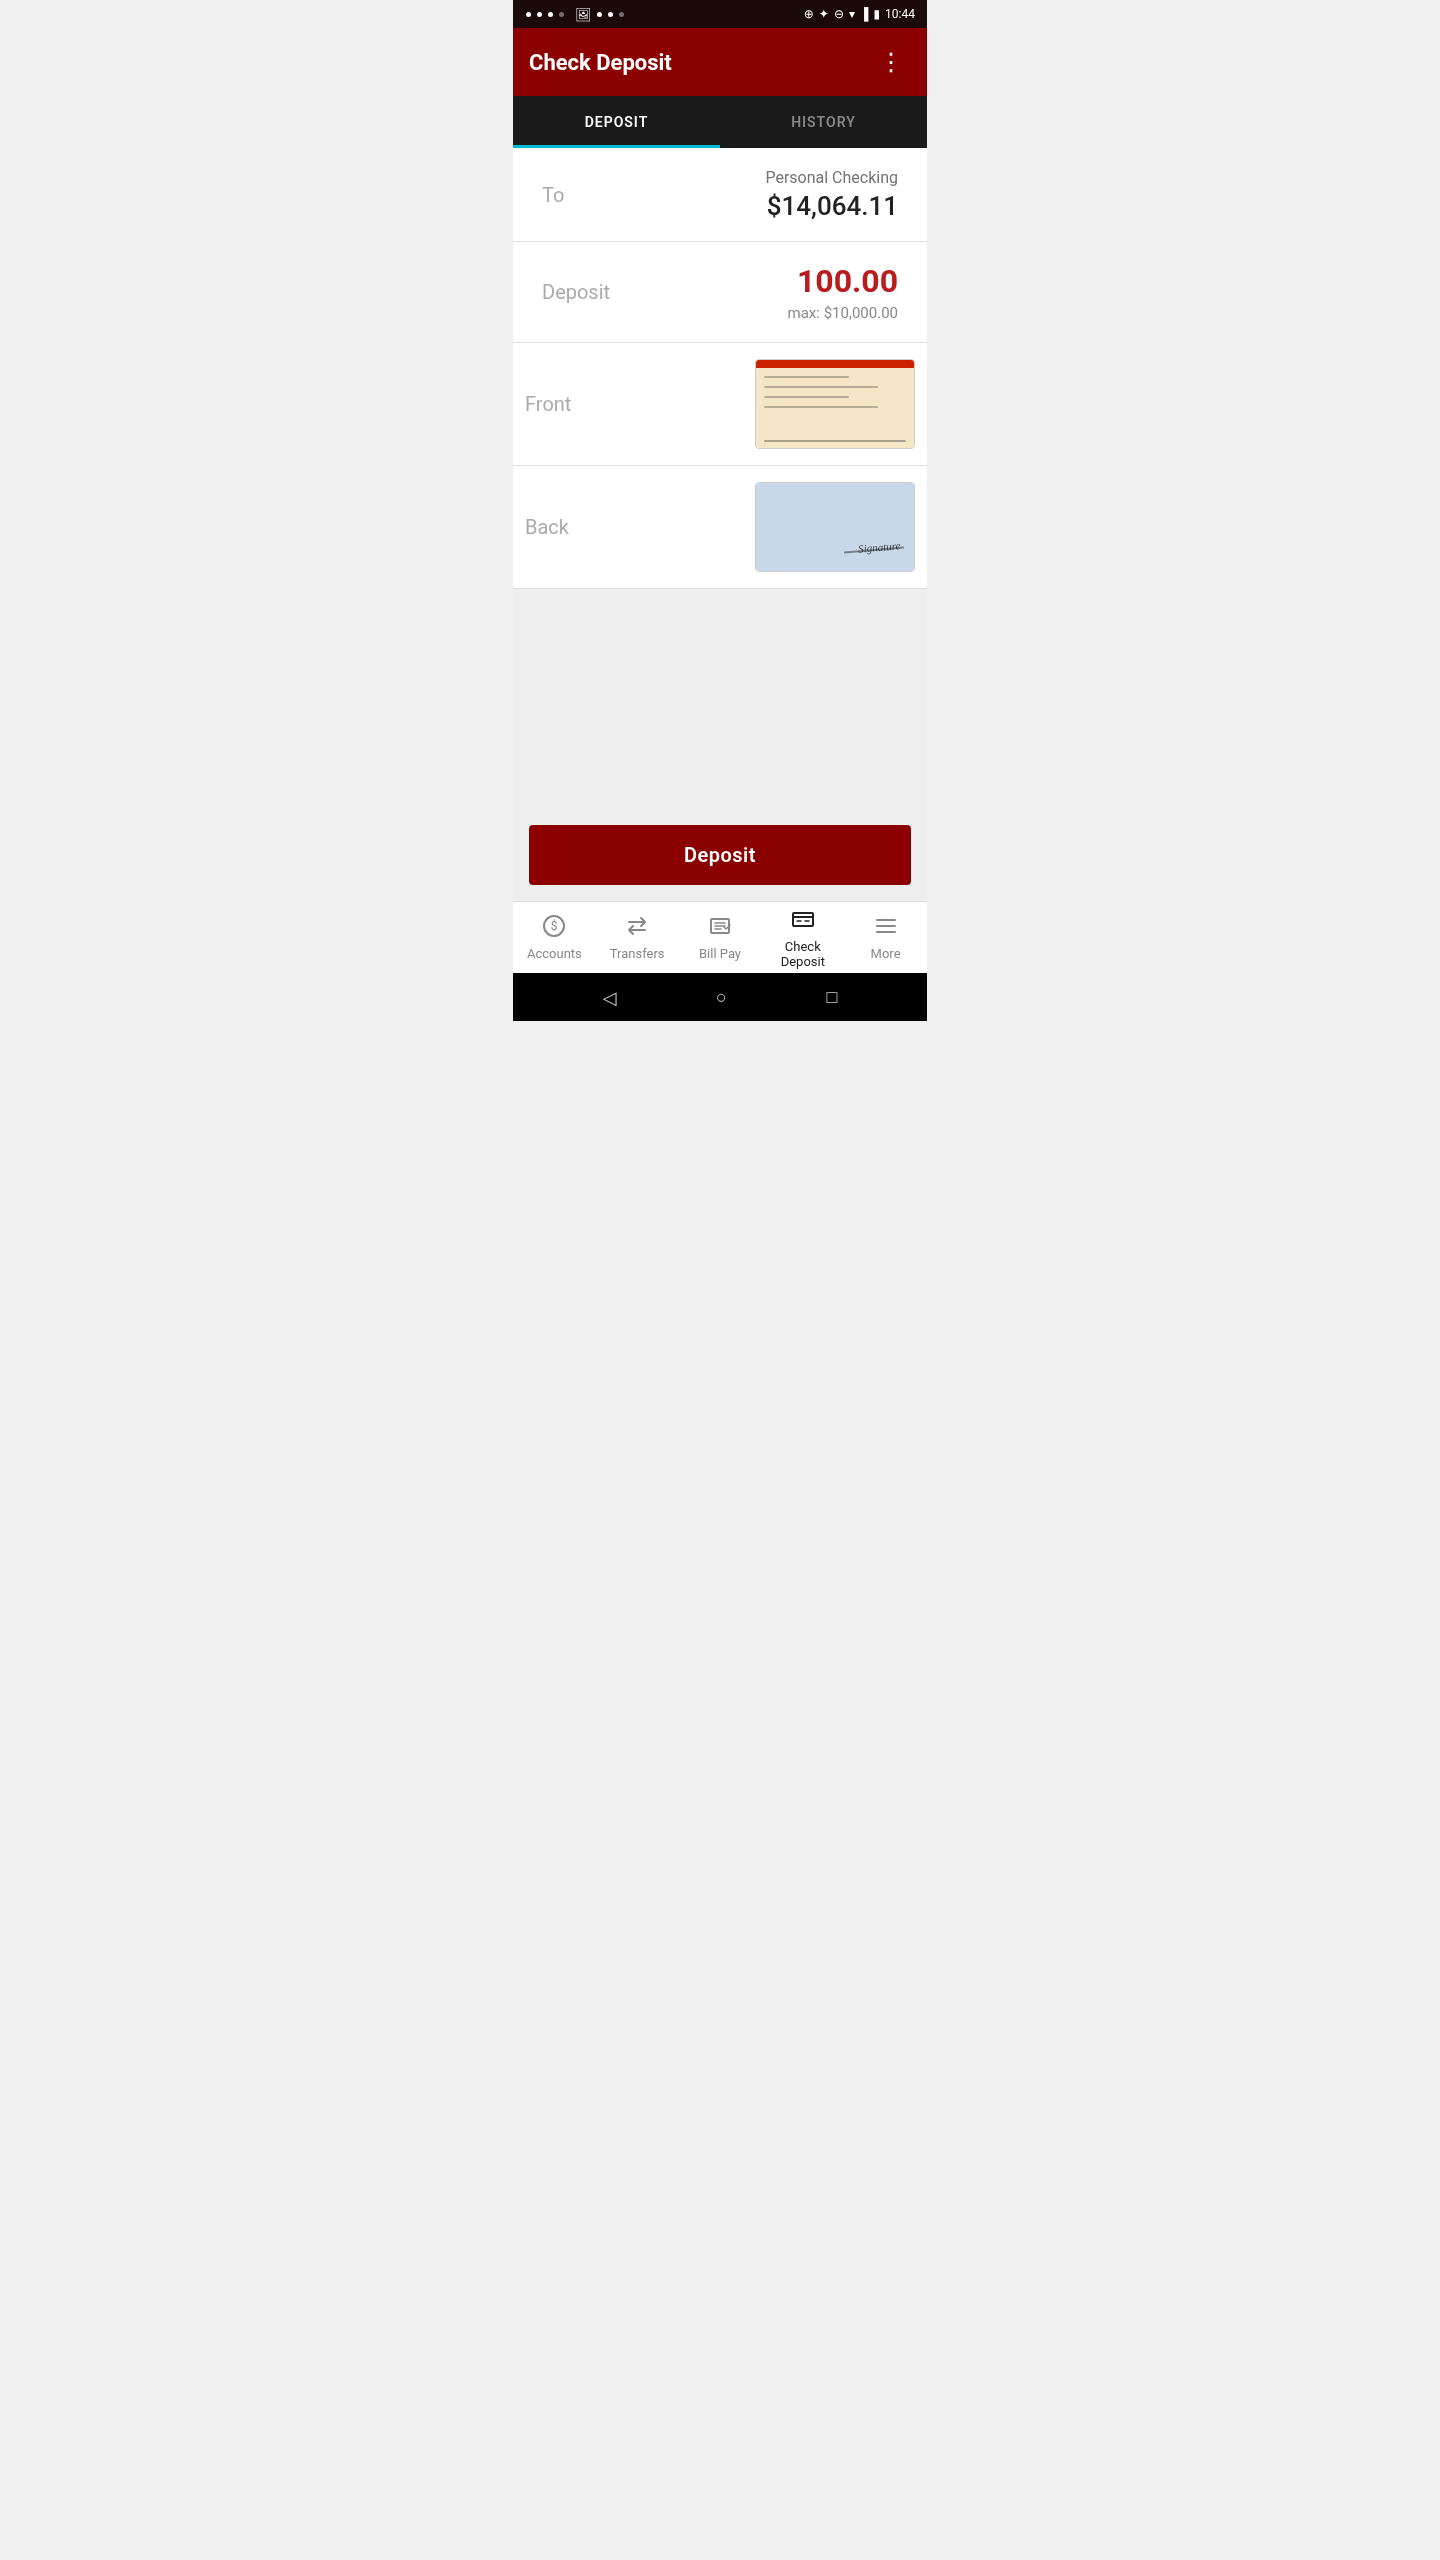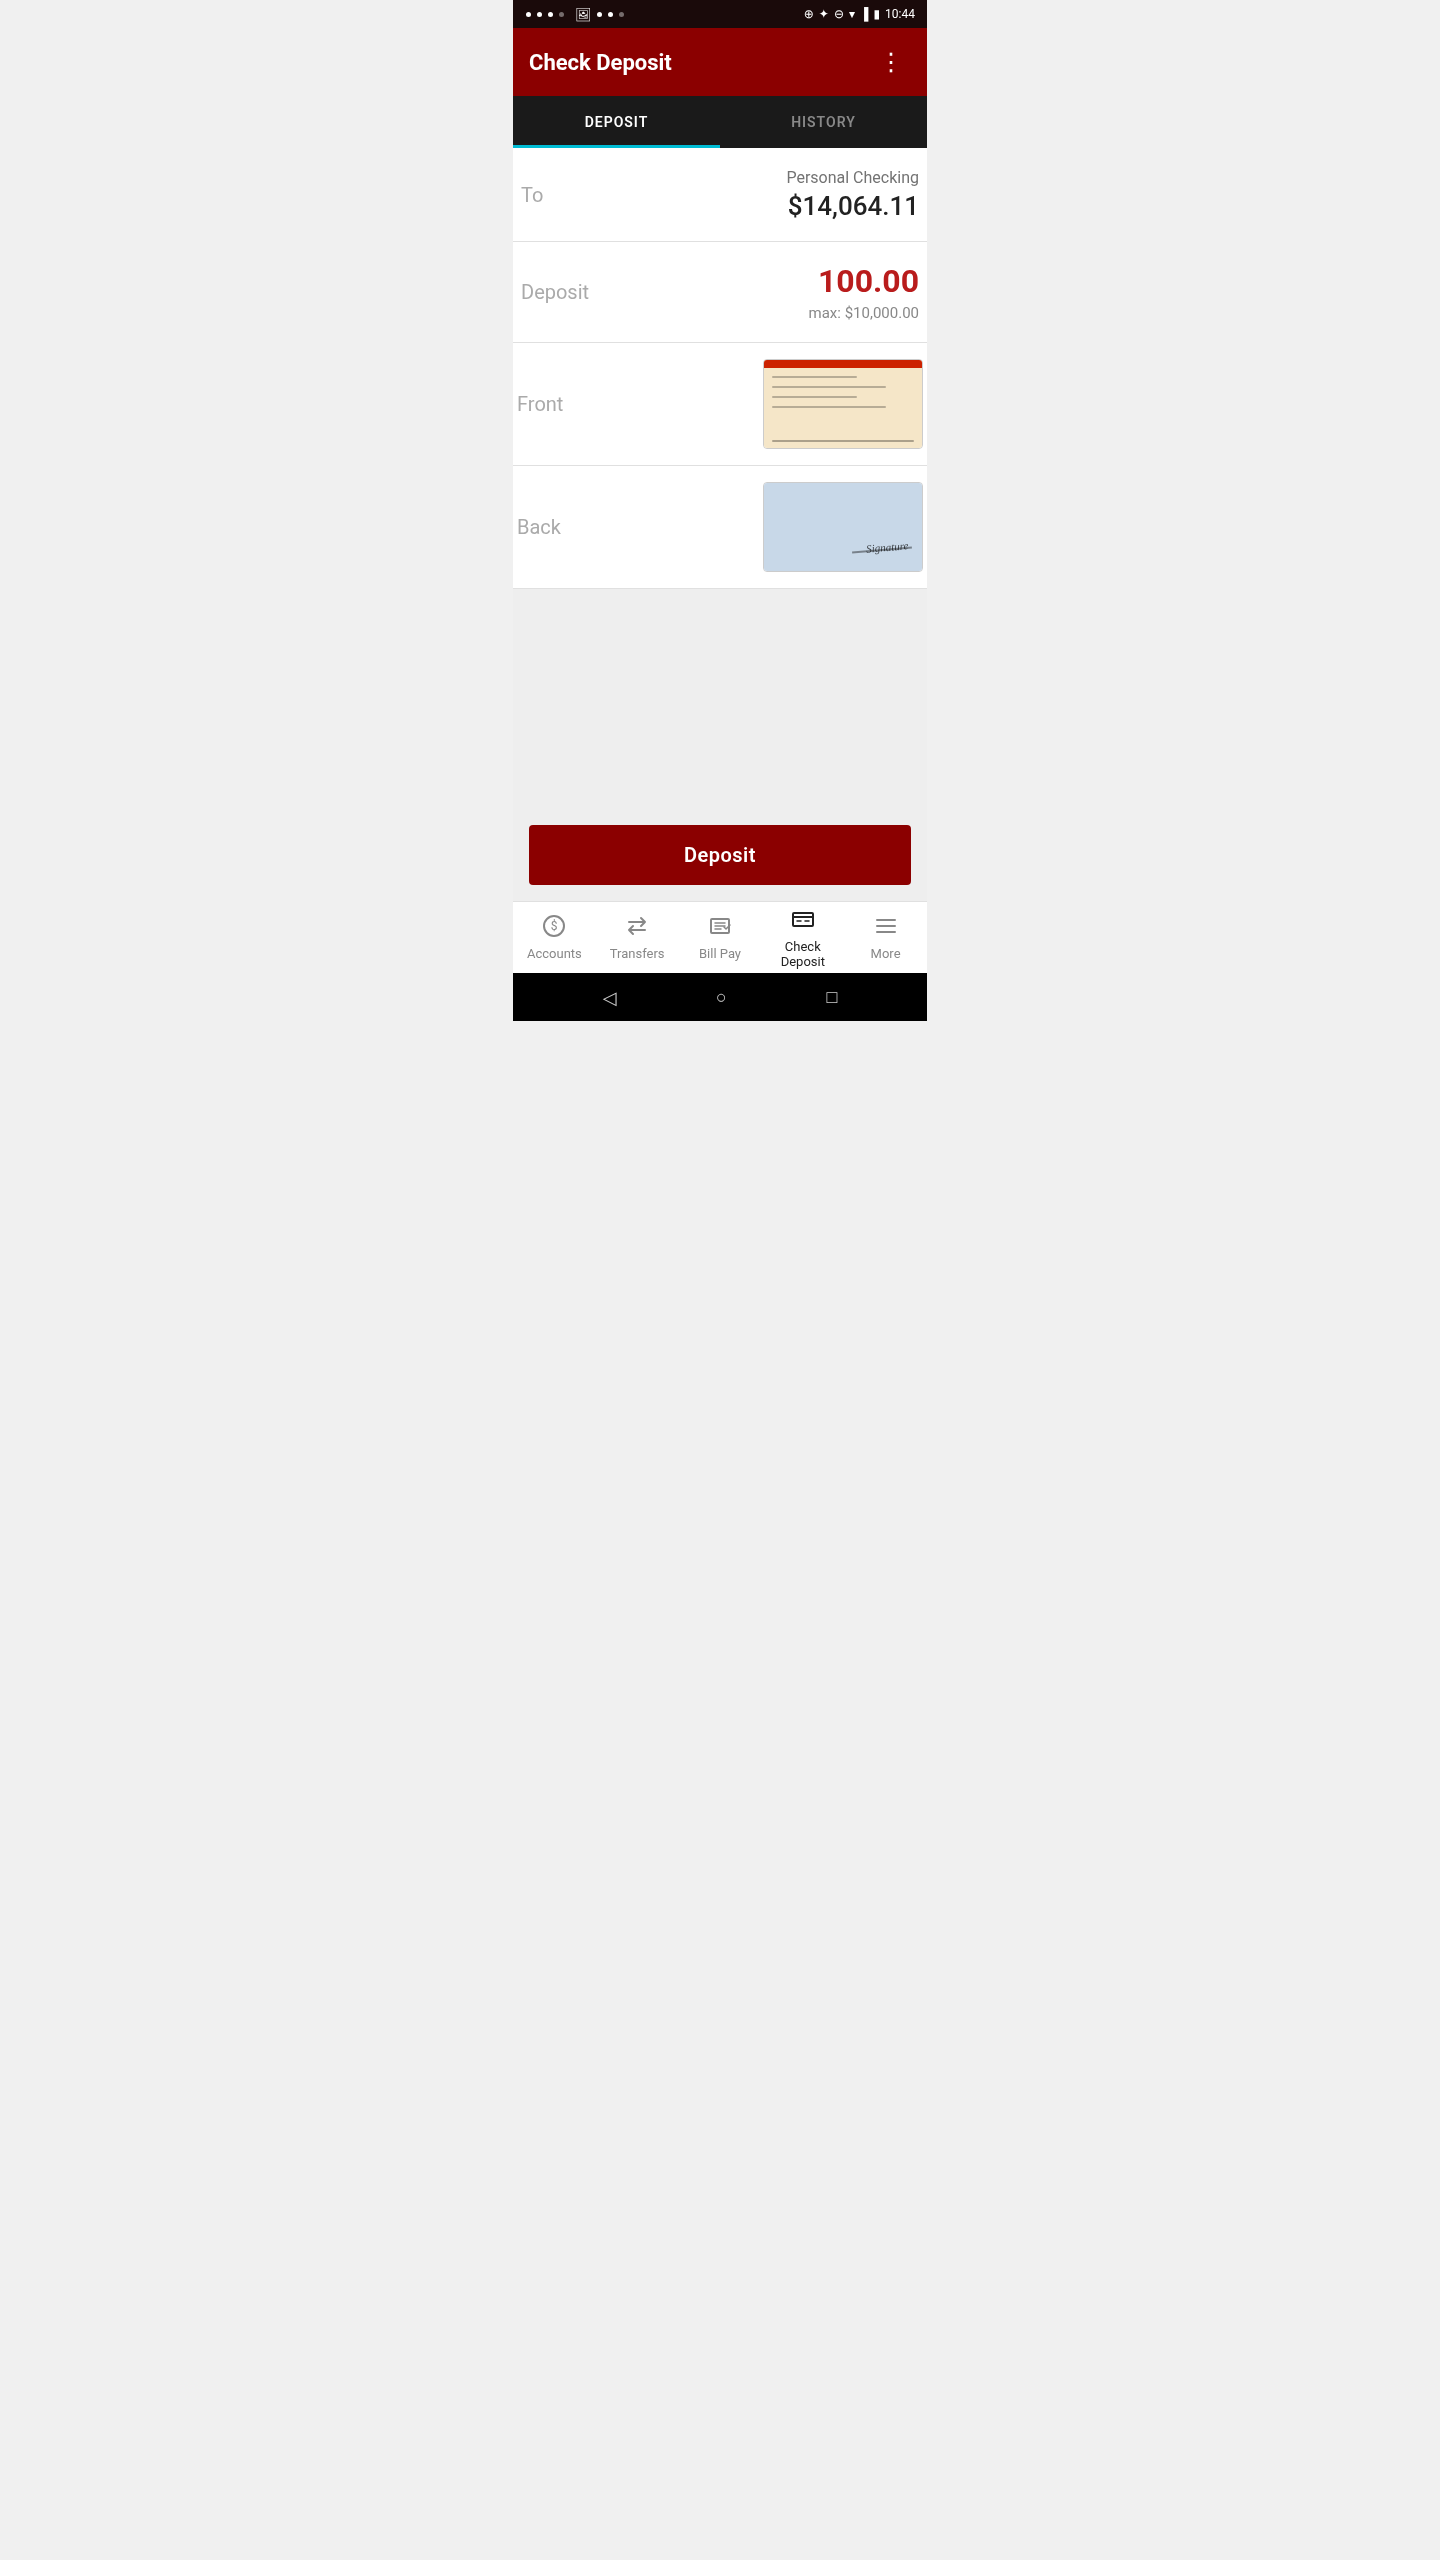--- a/index.html
+++ b/index.html
@@ -104,21 +104,21 @@
 
     
     .form-content {
       background: white;
     }
 
     .form-row {
       display: flex;
       align-items: center;
       justify-content: space-between;
-      padding: 20px 8px;
+      padding: 20px 29px;
       border-bottom: 1px solid #e0e0e0;
       min-height: 80px;
     }
 
     .form-label {
       color: #aaa;
       font-size: 20px;
     }
 
     .form-value-wrapper {
@@ -148,21 +148,21 @@
       color: #888;
       font-size: 15px;
       text-align: right;
     }
 
     
     .image-row {
       display: flex;
       align-items: center;
       justify-content: space-between;
-      padding: 16px 4px;
+      padding: 16px 12px;
       border-bottom: 1px solid #e0e0e0;
       min-height: 110px;
     }
 
     .check-image {
       width: 160px;
       height: 90px;
       border: 1px solid #ccc;
       border-radius: 4px;
       overflow: hidden;

